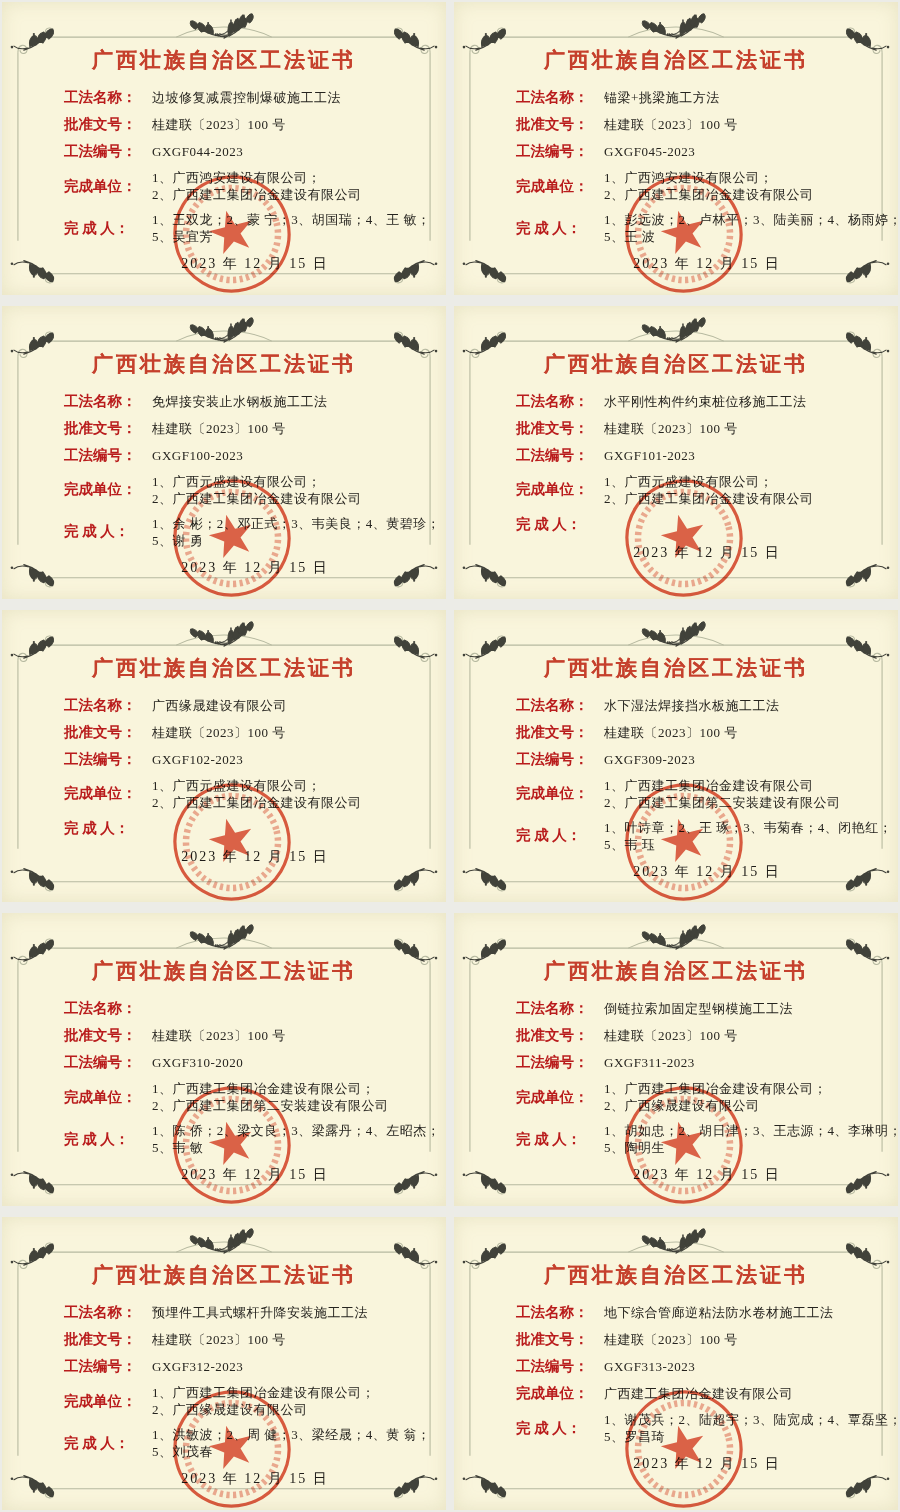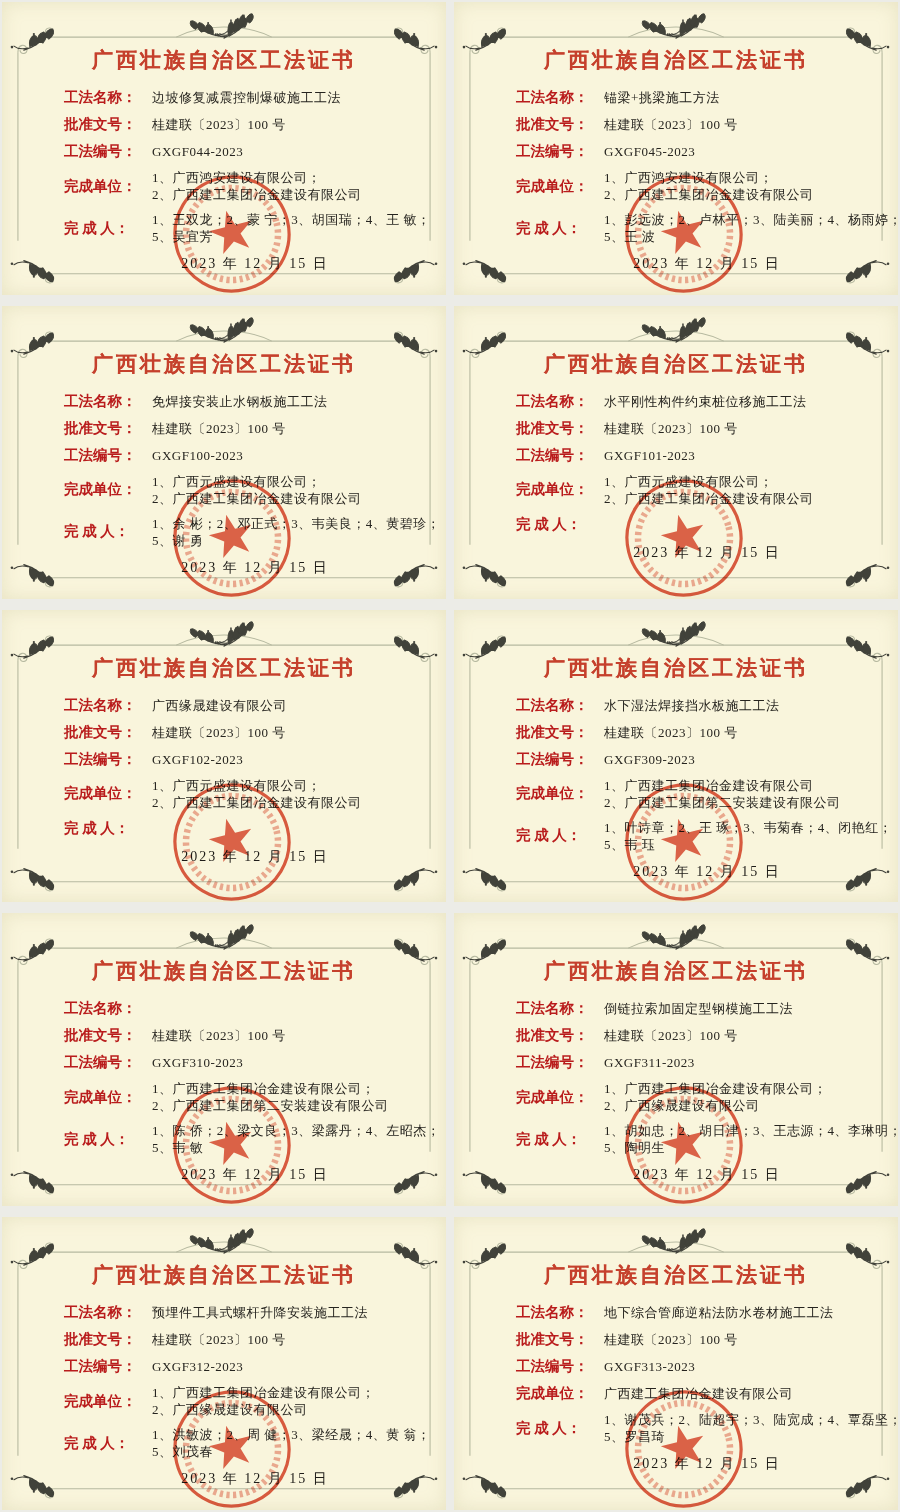--- a/index.html
+++ b/index.html
@@ -527,21 +527,21 @@
     <div class="fields">
       <div class="row">
         <span class="label">工法名称：</span>
       </div>
       <div class="row">
         <span class="label">批准文号：</span>
         <span class="value">桂建联〔2023〕100 号</span>
       </div>
       <div class="row">
         <span class="label">工法编号：</span>
-        <span class="value">GXGF310-2023</span>
+        <span class="value">GXGF310-2020</span>
       </div>
       <div class="row">
         <span class="label">完成单位：</span>
         <span class="value">
             <div>1、广西建工集团冶金建设有限公司；</div>
             <div>2、广西建工集团第二安装建设有限公司</div>
           </span>
       </div>
       <div class="row">
         <span class="label">完 成 人：</span>

